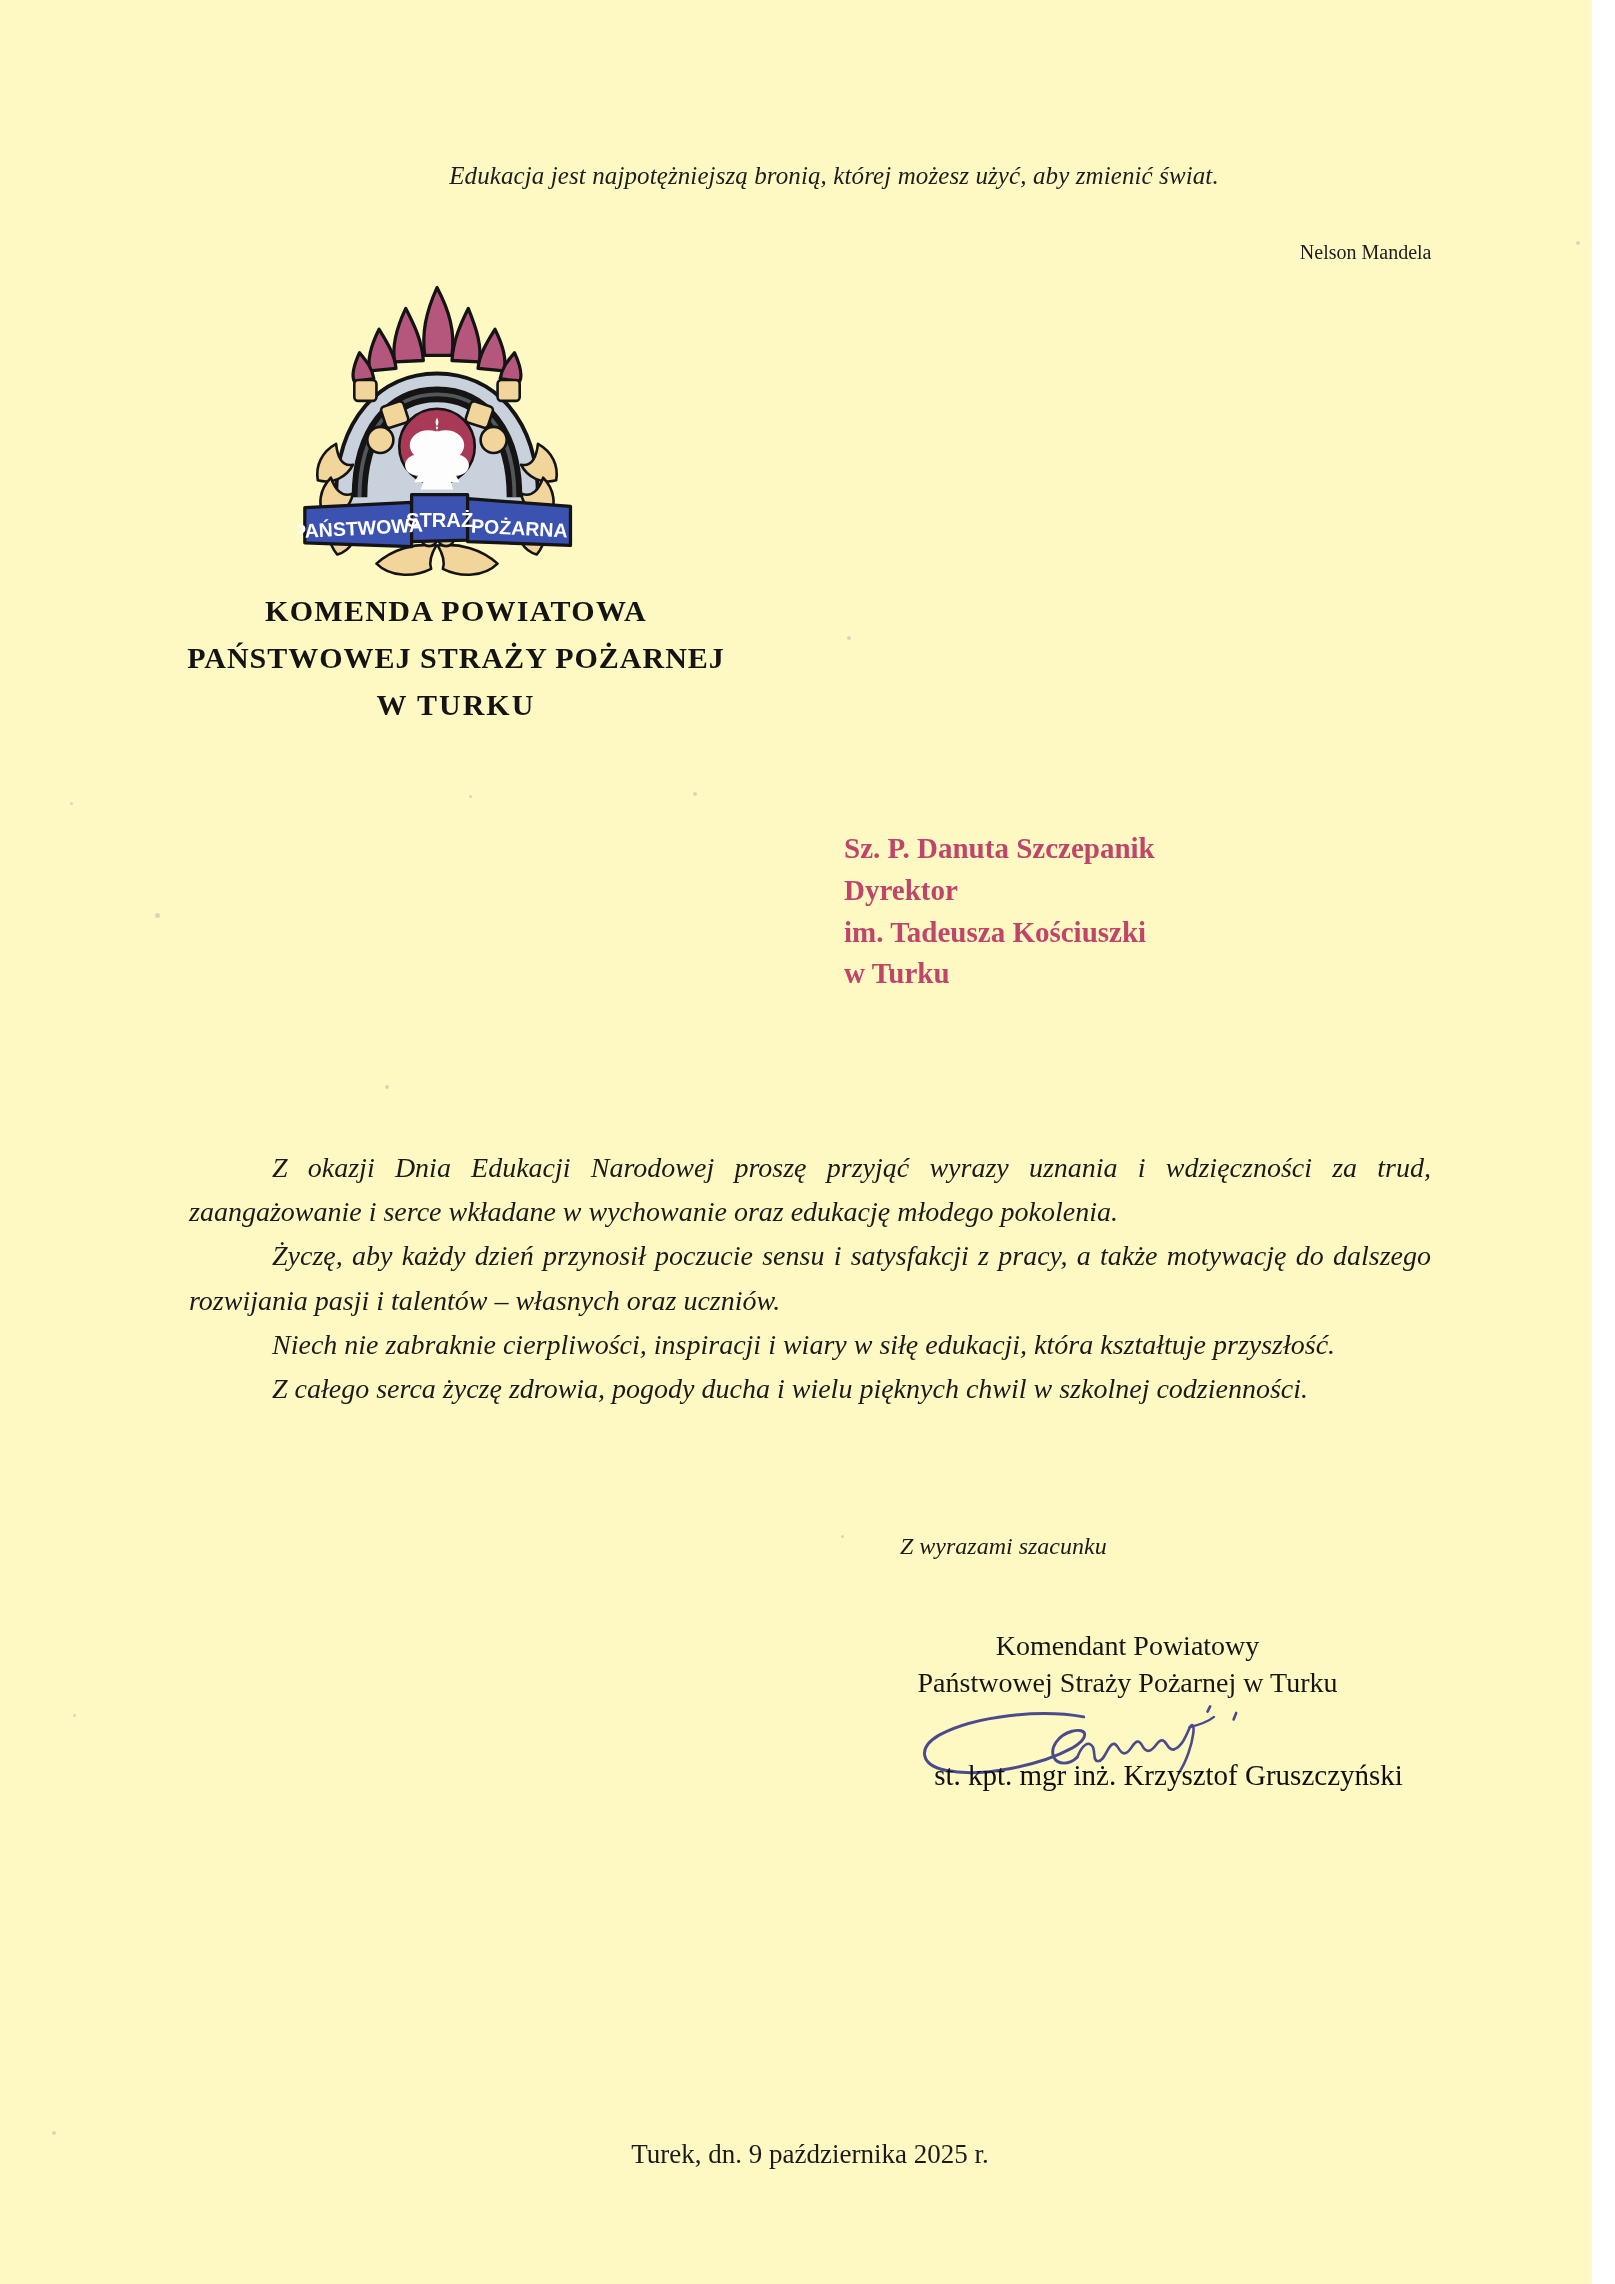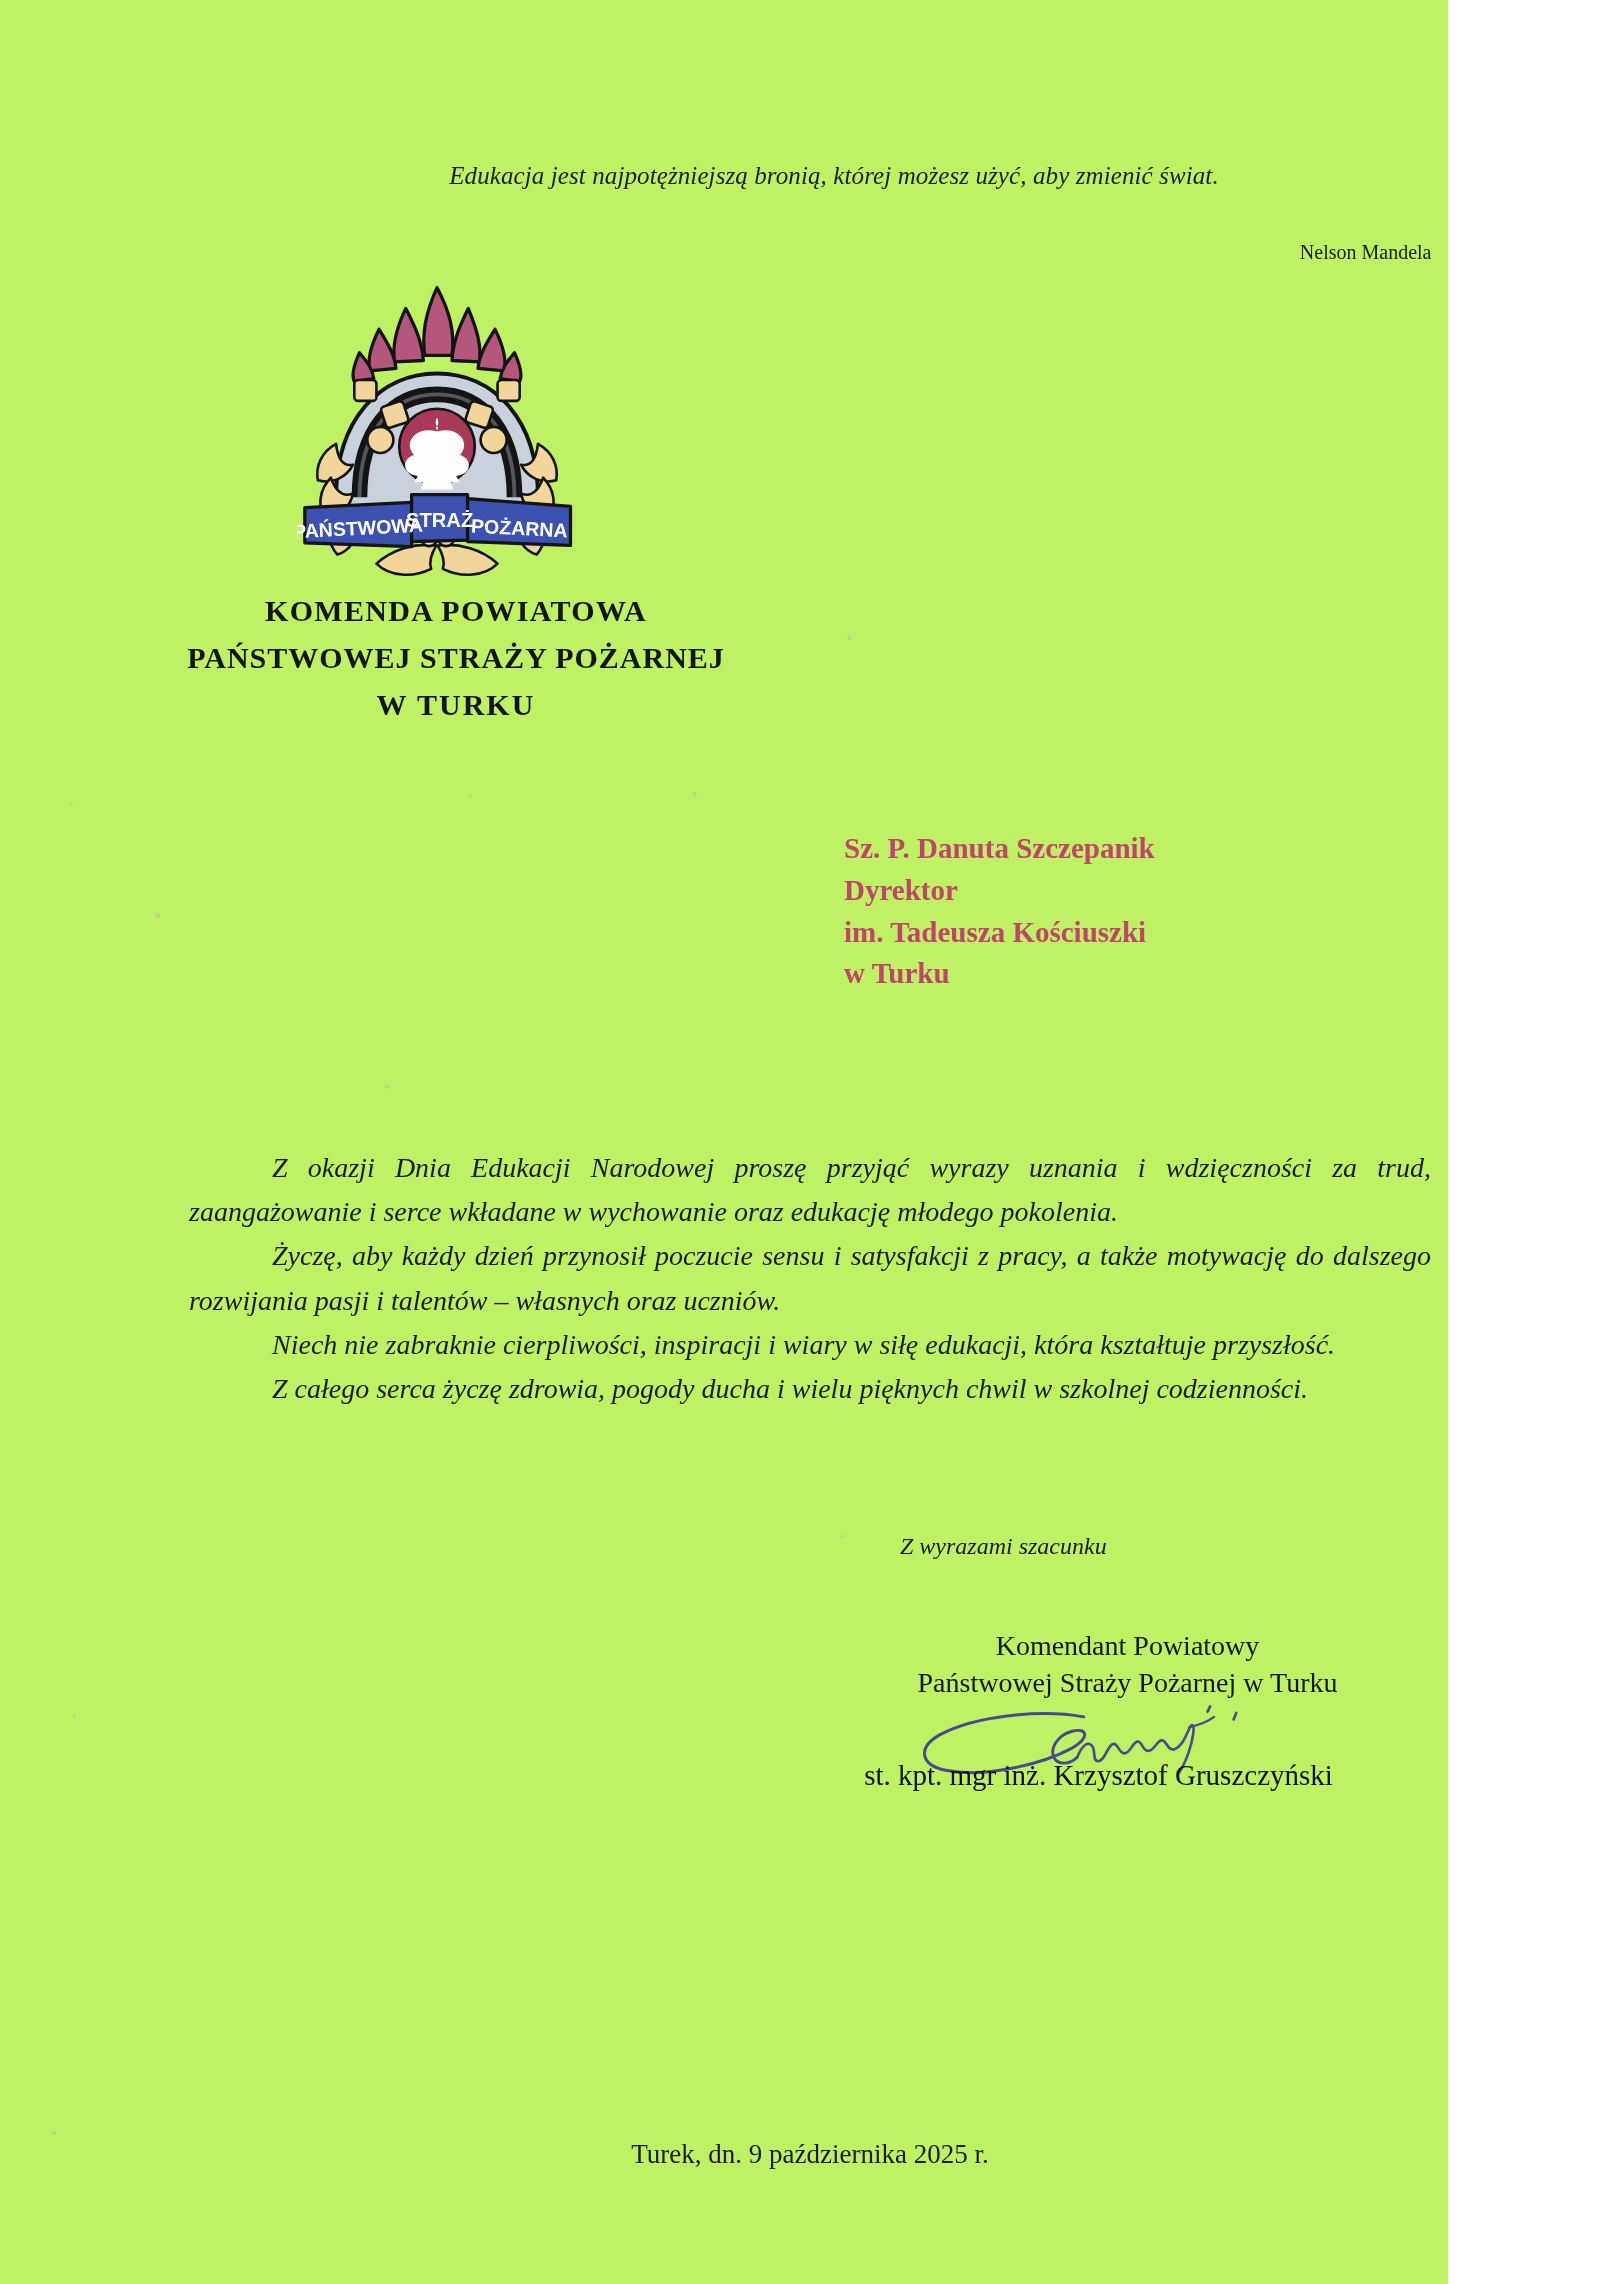--- a/index.html
+++ b/index.html
@@ -2,23 +2,23 @@
 <html style="font-size:10.4px"><head>
 <meta charset="utf-8">
 <style>
   html, body {
     margin: 0;
     padding: 0;
     background: #ffffff;
   }
   .page {
     position: relative;
-    width: 1448px;
+    width: 1592px;
     height: 2284px;
-    background: #bef264;
+    background: #fef9c3;
     overflow: hidden;
     font-family: "Liberation Serif", "DejaVu Serif", serif;
     color: #1a1a1a;
   }
 
   
   .speck {
     position: absolute;
     background: #b8b8b8;
     border-radius: 50%;
@@ -132,21 +132,21 @@
     position: absolute;
     left: 913px;
     top: 1705px;
     width: 404px;
     height: 85px;
   }
   .signature-mark svg { display: block; width: 100%; height: 100%; }
 
   .sign-name {
     position: absolute;
-    left: 779px;
+    left: 849px;
     top: 1759px;
     width: 639px;
     text-align: center;
     font-size: 29px;
     white-space: nowrap;
     color: #111111;
   }
 
   
   .footer-date {

